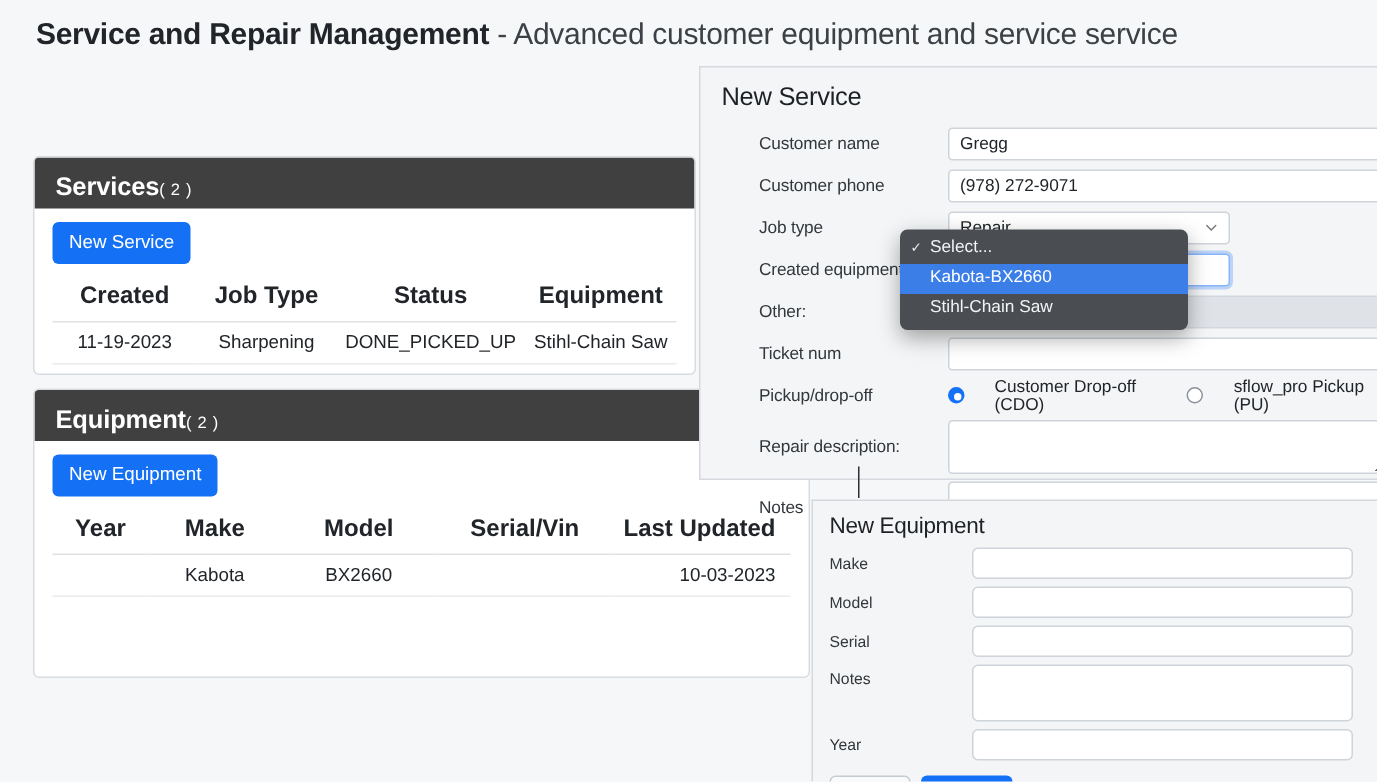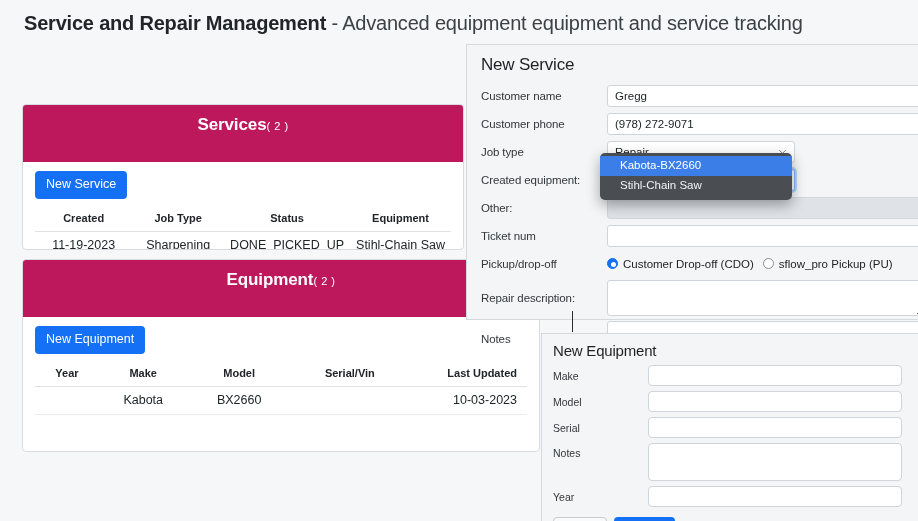--- a/index.html
+++ b/index.html
@@ -24,27 +24,26 @@
 
   
   .card {
     position:absolute;
     background:#ffffff;
     border:1px solid #d8dce0;
     border-radius:4px;
     overflow:hidden;
   }
   .card-head {
-    background:#be185d;
+    background:#404040;
     color:#ffffff;
-    padding:10px 14px 27px 14px;
+    padding:10px 14px 4px 14px;
     font-size:17px;
     font-weight:700;
     letter-spacing:-0.1px;
-    text-align:center;
   }
   .card-head .count {
     font-size:11px; font-weight:400; letter-spacing:0.5px;
   }
   .card-body { padding:9px 12px 6px 12px; }
 
   .btn-primary {
     display:inline-block;
     background:#1471f5;
     color:#fff;
@@ -63,21 +62,21 @@
     border-collapse:collapse;
     margin-top:9px;
     font-size:12.5px;
   }
   table.data th {
     font-weight:700;
     text-align:center;
     padding:4px 6px 7px 6px;
     border-bottom:1px solid #dfe2e5;
     color:#212529;
-    font-size:11px;
+    font-size:16px;
     white-space:nowrap;
   }
   table.data td {
     text-align:center;
     padding:6px 6px 7px 6px;
     border-bottom:1px solid #e9ecef;
     color:#212529;
     white-space:nowrap;
   }
   table.data tr:last-child td { border-bottom:1px solid #e9ecef; }
@@ -118,20 +117,21 @@
   .form-row {
     display:flex; align-items:center;
     padding:0 0 0 14px;
     height:25px;
     margin-bottom:3px;
   }
   .form-row .lbl {
     width:126px; flex:0 0 126px;
     font-size:11.5px; color:#32373c;
     letter-spacing:-0.1px;
+    margin-left:25px;
   }
   .form-row .fld { flex:1 1 auto; position:relative; }
 
   .inp {
     width:100%; height:22px;
     background:#ffffff;
     border:1px solid #ced4da;
     border-radius:3px;
     font-size:11.5px;
     color:#212529;
@@ -160,21 +160,21 @@
   .sel-focus {
     width:188px; height:22px;
     background:#ffffff;
     border:1px solid #86b7fe;
     border-radius:3px;
     box-shadow:0 0 0 2px rgba(20,113,245,.25);
   }
 
   
   .radio-row { display:flex; align-items:center; gap:9px; }
-  .radio-item { display:flex; align-items:center; gap:5px; font-size:11.5px; color:#212529; cursor:pointer;}
+  .radio-item { display:flex; align-items:center; gap:20px; font-size:11.5px; color:#212529; cursor:pointer;}
   .radio {
     width:11px; height:11px; border-radius:50%;
     border:1px solid #8a9099; background:#fff;
     flex:0 0 11px; position:relative;
   }
   .radio.on { background:#1471f5; border-color:#1471f5; }
   .radio.on::after {
     content:""; position:absolute; left:3px; top:3px;
     width:5px; height:5px; border-radius:50%; background:#fff;
   }
@@ -247,21 +247,21 @@
   
   #text-caret {
     position:absolute; left:572px; top:311px;
     width:1px; height:21px; background:#2b2f33; z-index:40;
   }
 </style>
 </head>
 <body>
 
 <div id="page-heading">
-  <span class="strong">Service and Repair Management</span><span class="sub"> - Advanced equipment equipment and service tracking</span>
+  <span class="strong">Service and Repair Management</span><span class="sub"> - Advanced customer equipment and service service</span>
 </div>
 
 <div class="card" id="services-card">
   <div class="card-head">
     <span>Services</span><span class="count">( 2 )</span>
   </div>
   <div class="card-body">
     <button class="btn-primary">New Service</button>
     <table class="data">
       <thead>
@@ -394,20 +394,21 @@
 
   <div class="form-row" style="height:38px;">
     <div class="lbl">Notes</div>
     <div class="fld">
         <textarea class="inp tall" style=""></textarea>
       </div>
   </div>
 </div>
 
 <div id="equip-dropdown">
+  <div class="opt check">Select...</div>
   <div class="opt sel">Kabota-BX2660</div>
   <div class="opt">Stihl-Chain Saw</div>
 </div>
 
 <div id="text-caret"></div>
 
 <div id="new-equipment-panel">
   <div class="panel-title">New Equipment</div>
 
   <div class="eq-row">

